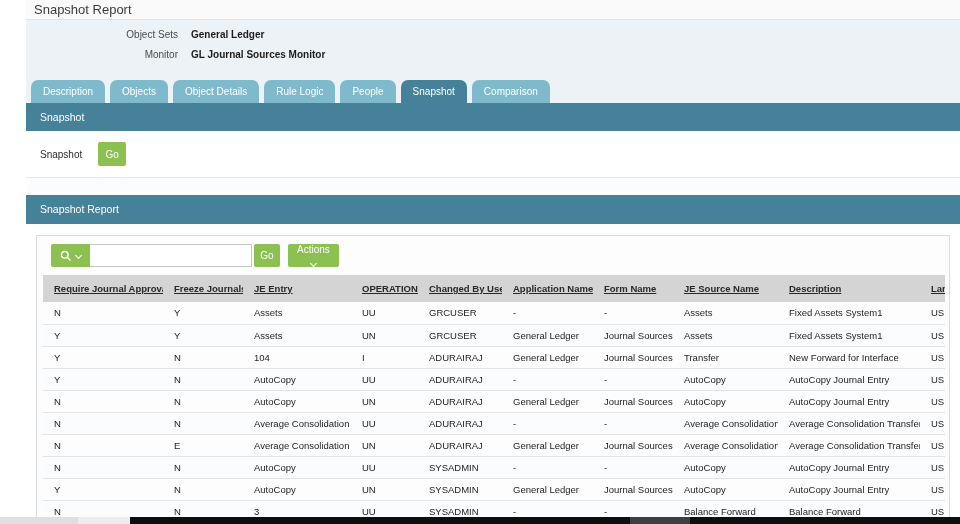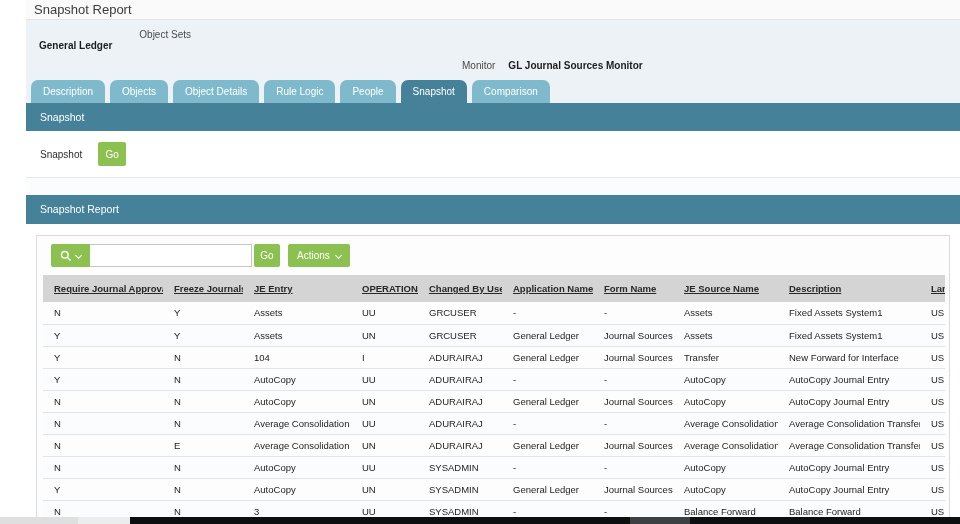--- a/index.html
+++ b/index.html
@@ -6,22 +6,22 @@
   html,body { width:960px; height:524px; background:#fff; font-family:"Liberation Sans", sans-serif; overflow:hidden; }
   .screen { position:relative; width:960px; height:524px; background:#fff; overflow:hidden;padding-left:26px; }
 
   
   .titlebar { height:20px; background:#fafafa; border-bottom:1px solid #e4e4e4; }
   .titlebar span { display:inline-block; padding-left:8px; font-size:13px; line-height:19px; color:#3b3b3b; }
 
   
   .info-section { height:83px; background:#edf2f7; position:relative; }
   .info-row { display:flex; align-items:baseline; }
-  .info-row.first { padding-top:9px;flex-direction:column; }
-  .info-row.second { padding-top:9px;justify-content:center; }
+  .info-row.first { padding-top:9px; }
+  .info-row.second { padding-top:9px; }
   .info-label { width:152px; text-align:right; font-size:10px; color:#4a4a4a; }
   .info-value { margin-left:13px; font-size:10px; font-weight:bold; color:#1c1c1c; }
 
   .tabs { position:absolute; left:5px; bottom:0; display:flex; }
   .tab { background:#7fbacc; color:#fff; font-size:10px; padding:6px 12px 6px; border-radius:7px 7px 0 0; margin-right:5px; cursor:pointer; white-space:nowrap; }
   .tab.active { background:#45829a; }
 
   
   .section-bar { height:28px; background:#45829a; color:#fff; font-size:10.5px; line-height:28px; padding-left:14px; }
   .report-bar { height:29px; line-height:29px; }
@@ -38,21 +38,21 @@
 
   .gap-strip { height:17px; background:#fbfcfd; }
 
   
   .report-area { background:#fff; }
   .report-card { margin:11px 10px 0; border:1px solid #d8dcdf; background:#fdfdfe; padding:8px 5px 0; }
   .toolbar { display:flex; align-items:center; height:23px; margin:0 0 8px 9px; }
   .search-btn { width:39px; height:23px; display:flex; align-items:center; justify-content:center; gap:4px; border-radius:2px 0 0 2px; }
   .search-input { width:162px; height:23px; border:1px solid #c6c6c6; border-left:none; font-size:10px; padding:0 5px; outline:none; color:#222; }
   .toolbar-go { width:26px; height:23px; margin-left:2px; }
-  .actions-btn { height:23px; margin-left:8px; padding:0 9px; display:flex; align-items:center; gap:6px; }
+  .actions-btn { height:23px; margin-left:8px; padding:0 9px; display:flex; align-items:center; gap:6px;flex-direction:column; }
 
   
   table { width:100%; border-collapse:collapse; table-layout:fixed; margin-left:1px; }
   thead th { background:#d4d4d4; font-size:9.5px; font-weight:bold; text-decoration:underline; text-align:left; color:#282828; padding:8px 4px 8px 11px; white-space:nowrap; overflow:hidden; cursor:pointer; }
   tbody td { font-size:9.5px; color:#1d1d1d; height:22px; padding:0 4px 0 11px; border-bottom:1px solid #e2e5e8; white-space:nowrap; overflow:hidden; }
   tbody tr:nth-child(even) td { background:#fbfcfd; }
 
   
   .bottom-strip { position:absolute; left:0; bottom:0; width:960px; height:7px; z-index:9; }
   .bs-seg1 { position:absolute; left:0; width:78px; height:7px; background:#dfdfdf; }

